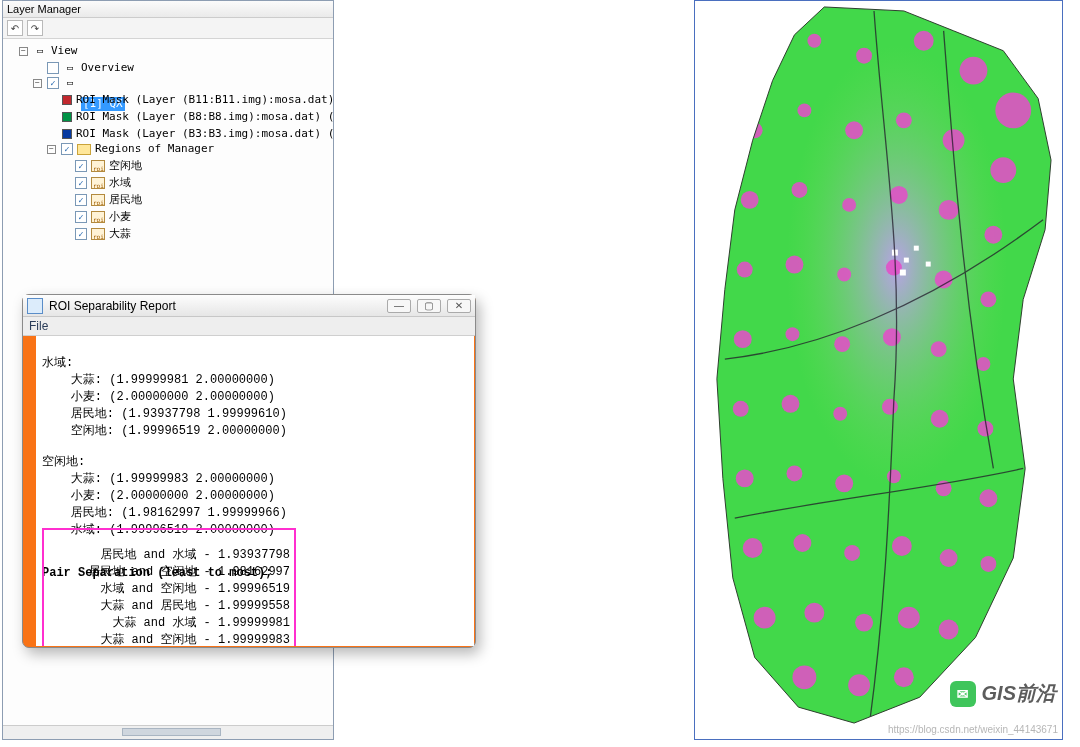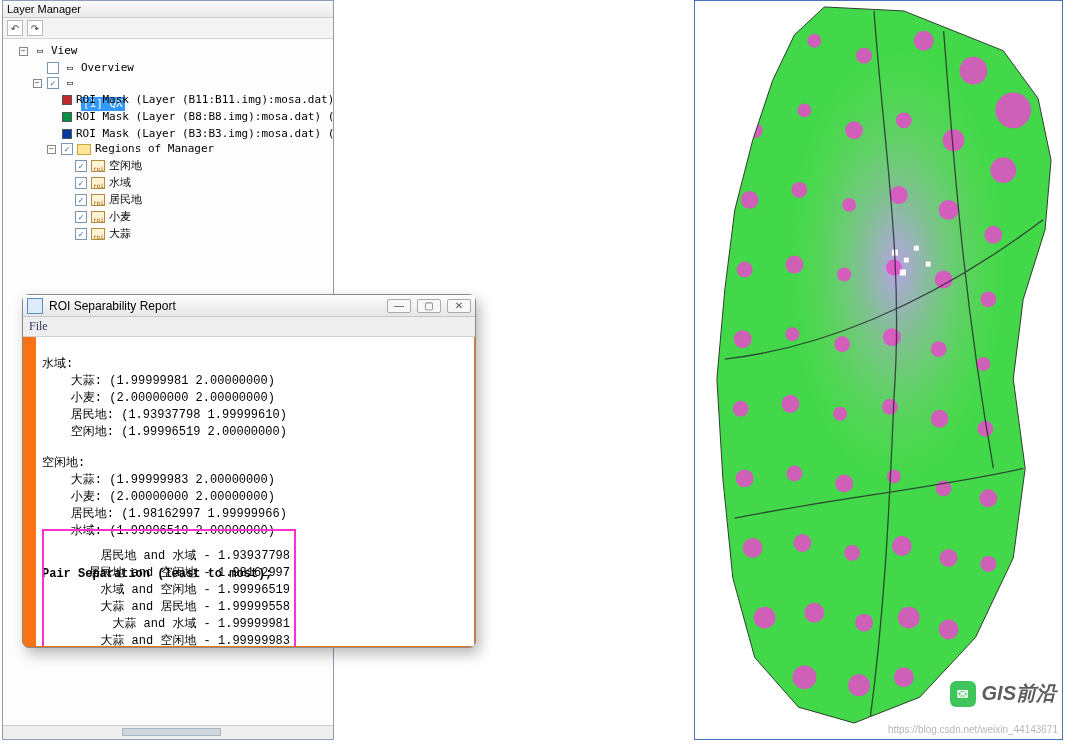--- a/index.html
+++ b/index.html
@@ -128,21 +128,21 @@
     border:1px solid #5a8dc8;background:#dcecfb; }
   .titlebar .ttext{ flex:1; font-size:12px; }
   .winbtns { display:flex; gap:6px; }
   .winbtn {
     width:24px;height:14px;border:1px solid #aaa;background:#f7f7f7;
     border-radius:2px; display:flex;align-items:center;justify-content:center;
     font-size:10px; cursor:pointer; color:#555;
   }
   .menubar {
     background:#eeeeee; border-bottom:1px solid #cfcfcf;
-    padding:2px 6px; font-size:12px; color:#2b3d59;font-family:Liberation Serif, serif;
+    padding:2px 6px; font-size:12px; color:#2b3d59;
   }
   .report-body {
     flex:1; background:#fff; margin:0 1px 1px 13px;
     font-family: "SimSun","Courier New", monospace;
     font-size:12px;
     padding: 4px 6px;
     white-space: pre;
     overflow:hidden;
     position:relative;
   }

